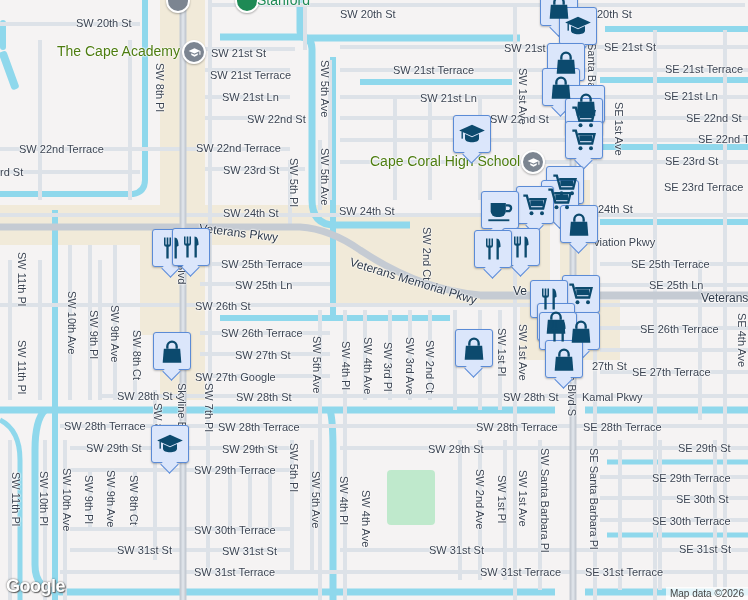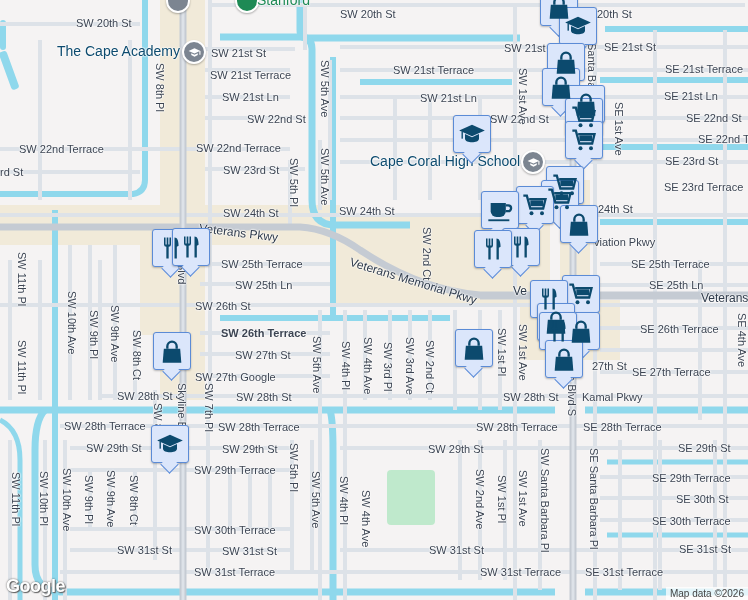--- a/index.html
+++ b/index.html
@@ -3,21 +3,21 @@
 <meta charset="utf-8">
 <style>
   html, body { margin:0; padding:0; }
   body { width:748px; height:600px; overflow:hidden; background:#f5f3f3; font-family:"Liberation Sans", sans-serif; }
   #map { position:relative; width:748px; height:600px; overflow:hidden; background:#f5f3f3; }
   svg.base { position:absolute; left:0; top:0; }
   .lbl { position:absolute; font-size:11px; color:#3c4452; white-space:nowrap; line-height:12px;
          text-shadow: 0 0 2px #fff, 0 0 2px #fff, 0 0 2px #fff; }
   .lbl.v { transform-origin:0 0; transform:rotate(90deg); }
   .lbl.big { font-size:12px; color:#2e3a4a; }
-  .lbl.poi { font-size:14px; color:#0c4a6e; }
+  .lbl.poi { font-size:14px; color:#4d7c0f; }
   .lbl.park { font-size:13px; color:#3e8a6a; text-align:center; line-height:15px; }
   .marker { position:absolute; width:36px; height:36px; background:#dbe6fb; border:1px solid #5b8bd6;
             border-radius:3px; box-shadow:0 1px 2px rgba(0,0,0,.25); display:flex; align-items:center; justify-content:center; }
   .marker::after { content:""; position:absolute; left:11px; bottom:-9px; width:12px; height:12px; background:#dbe6fb;
             border-right:1px solid #5b8bd6; border-bottom:1px solid #5b8bd6; transform:rotate(45deg); }
   .marker svg { width:28px; height:28px; position:relative; z-index:2; }
   .poi-dot { position:absolute; width:20px; height:20px; border-radius:50%; background:#7c8591; border:2px solid #fff;
              box-shadow:0 1px 2px rgba(0,0,0,.3); display:flex; align-items:center; justify-content:center; }
   .poi-dot.green { background:#1e8a55; }
   .poi-dot svg { width:13px; height:13px; }
@@ -225,21 +225,21 @@
   <div class="lbl big" style="left:200px;top:222px;transform:rotate(7deg);transform-origin:0 0;">Veterans Pkwy</div>
   <div class="lbl big" style="left:352px;top:256px;transform:rotate(17deg);transform-origin:0 0;">Veterans Memorial Pkwy</div>
   <div class="lbl big" style="left:513px;top:285px;">Ve</div>
   <div class="lbl big" style="left:685px;top:292px;margin-left:16px;">Veterans P</div>
   <div class="lbl" style="left:594px;top:236px;">viation Pkwy</div>
   <div class="lbl" style="left:221px;top:258px;">SW 25th Terrace</div>
   <div class="lbl" style="left:631px;top:258px;">SE 25th Terrace</div>
   <div class="lbl" style="left:235px;top:279px;">SW 25th Ln</div>
   <div class="lbl" style="left:649px;top:279px;">SE 25th Ln</div>
   <div class="lbl" style="left:195px;top:300px;">SW 26th St</div>
-  <div class="lbl" style="left:221px;top:327px;font-weight:bold;">SW 26th Terrace</div>
+  <div class="lbl" style="left:221px;top:327px;">SW 26th Terrace</div>
   <div class="lbl" style="left:640px;top:323px;">SE 26th Terrace</div>
   <div class="lbl" style="left:235px;top:349px;">SW 27th St</div>
   <div class="lbl" style="left:592px;top:360px;">27th St</div>
   <div class="lbl" style="left:195px;top:371px;">SW 27th Google</div>
   <div class="lbl" style="left:632px;top:366px;">SE 27th Terrace</div>
   <div class="lbl" style="left:117px;top:390px;">SW 28th St</div>
   <div class="lbl" style="left:236px;top:391px;">SW 28th St</div>
   <div class="lbl" style="left:503px;top:391px;">SW 28th St</div>
   <div class="lbl" style="left:582px;top:391px;">Kamal Pkwy</div>
   <div class="lbl" style="left:64px;top:420px;">SW 28th Terrace</div>

